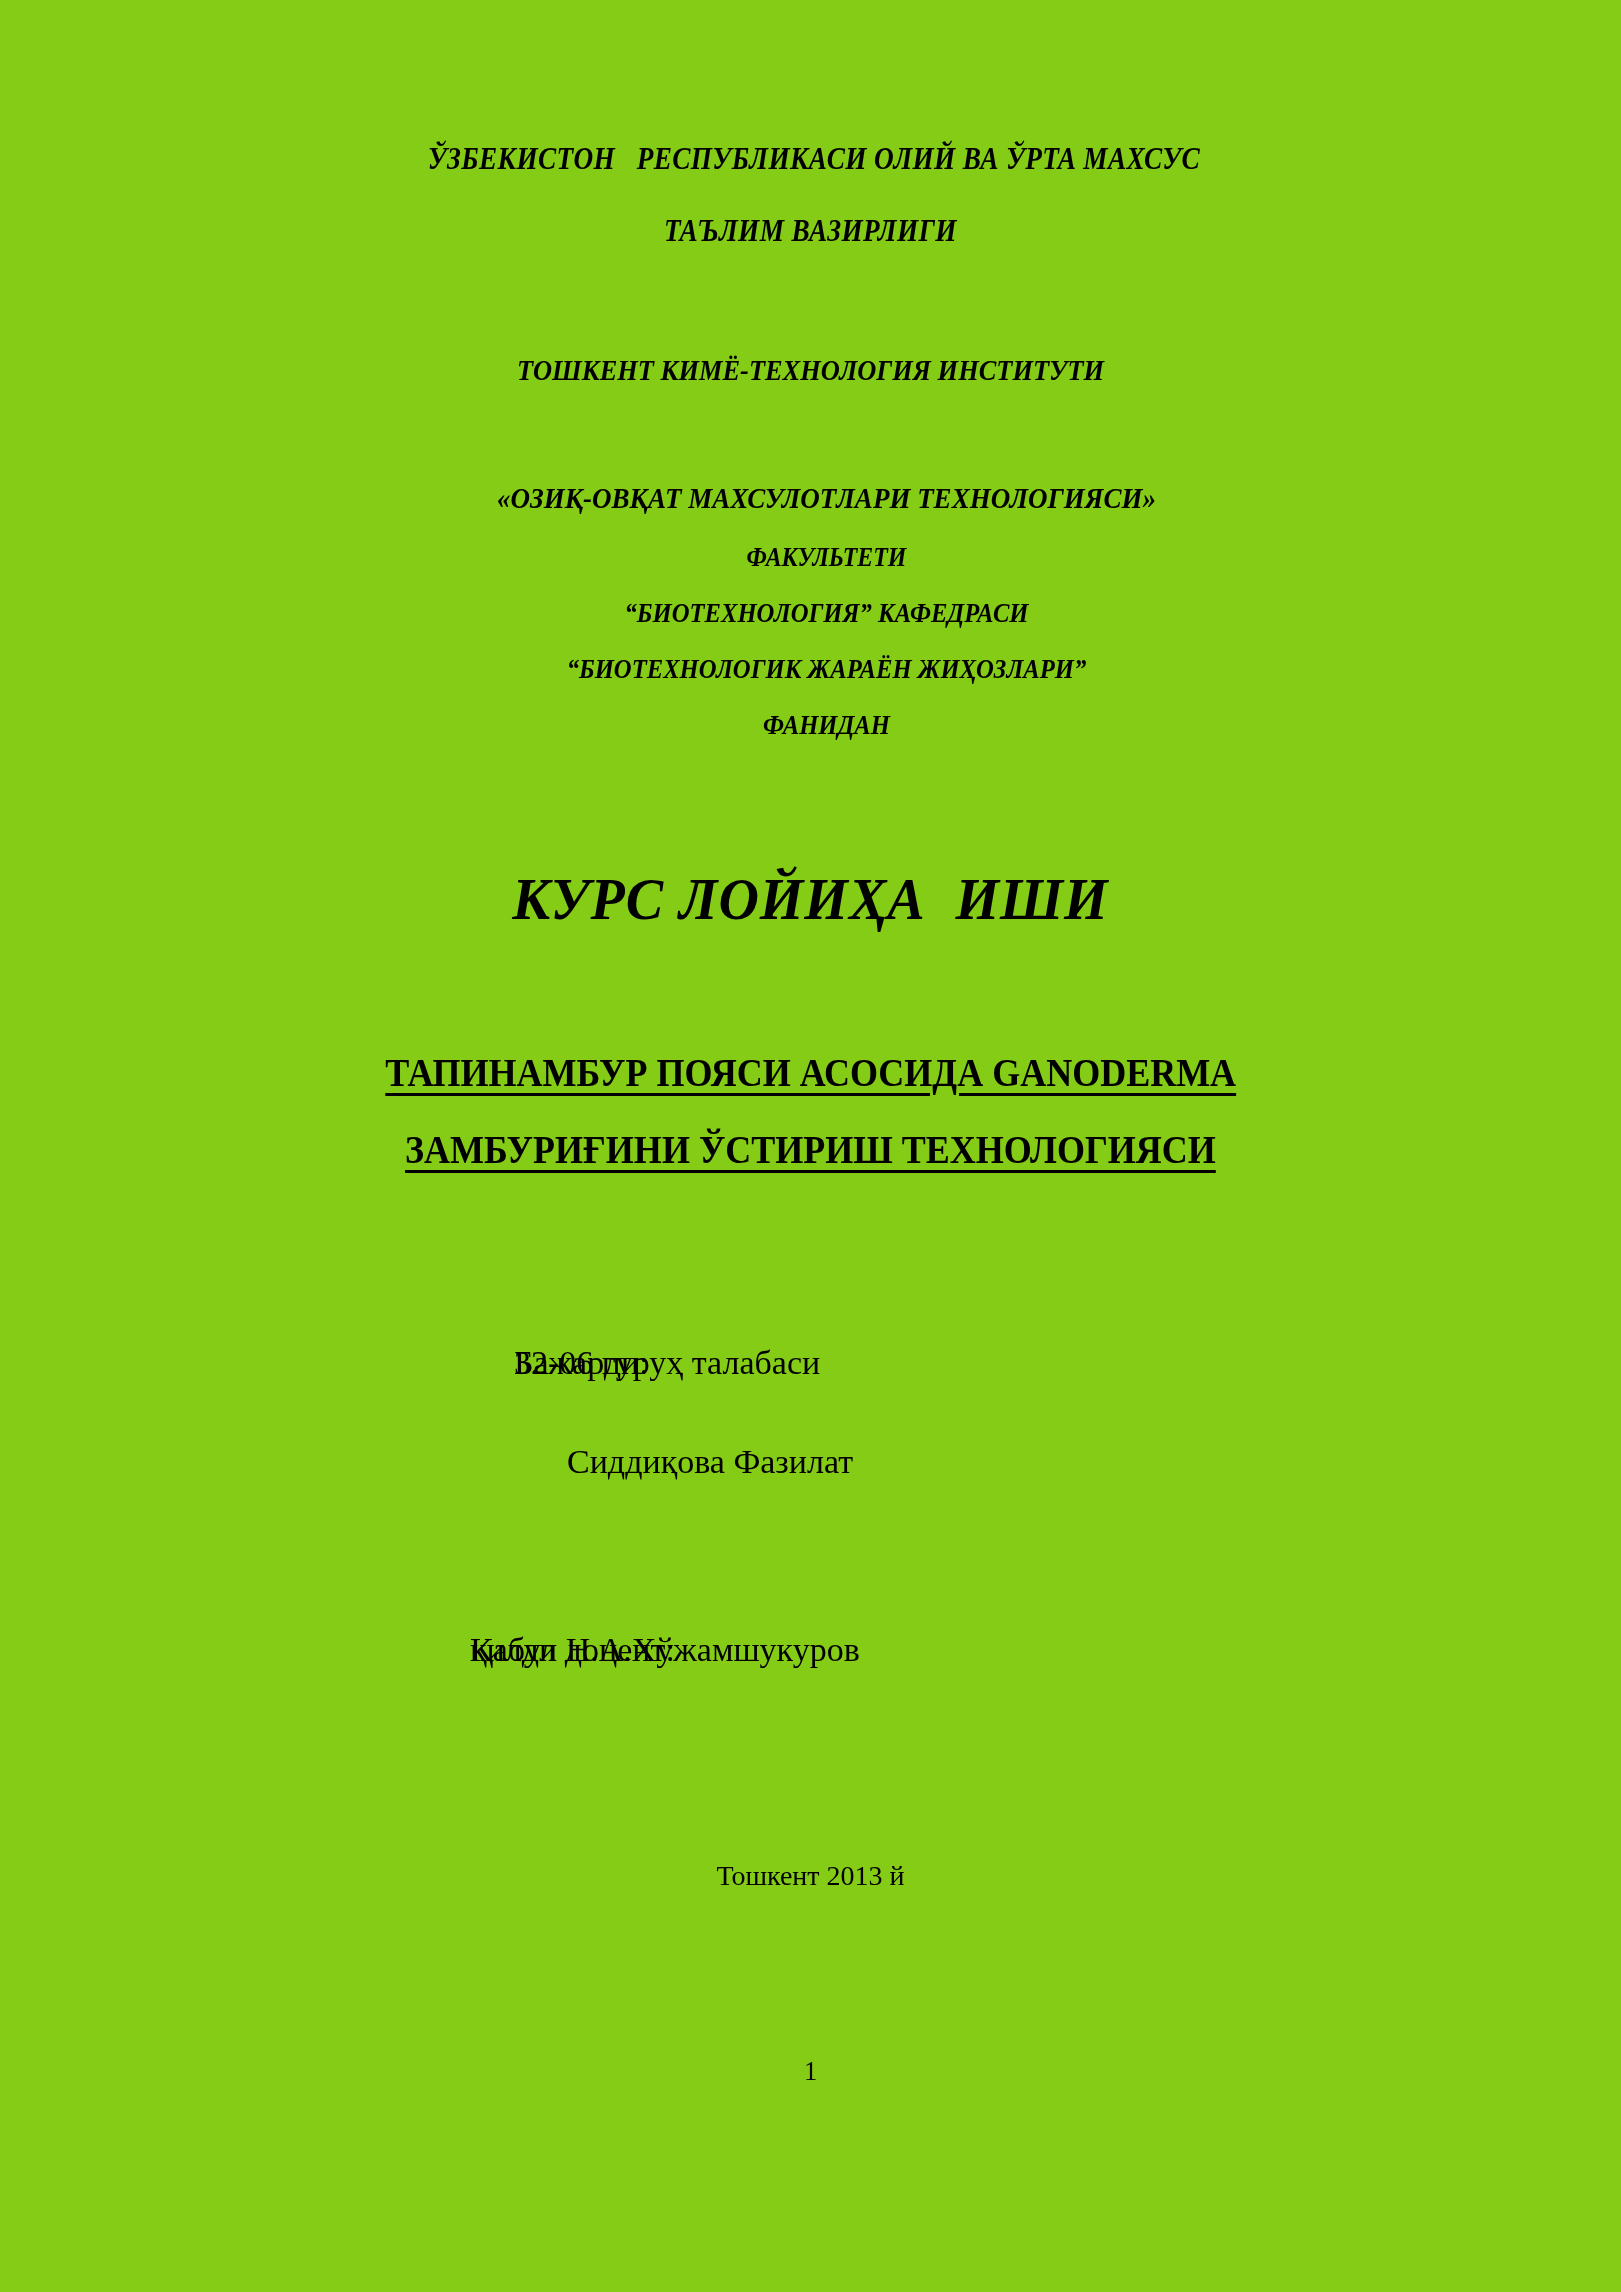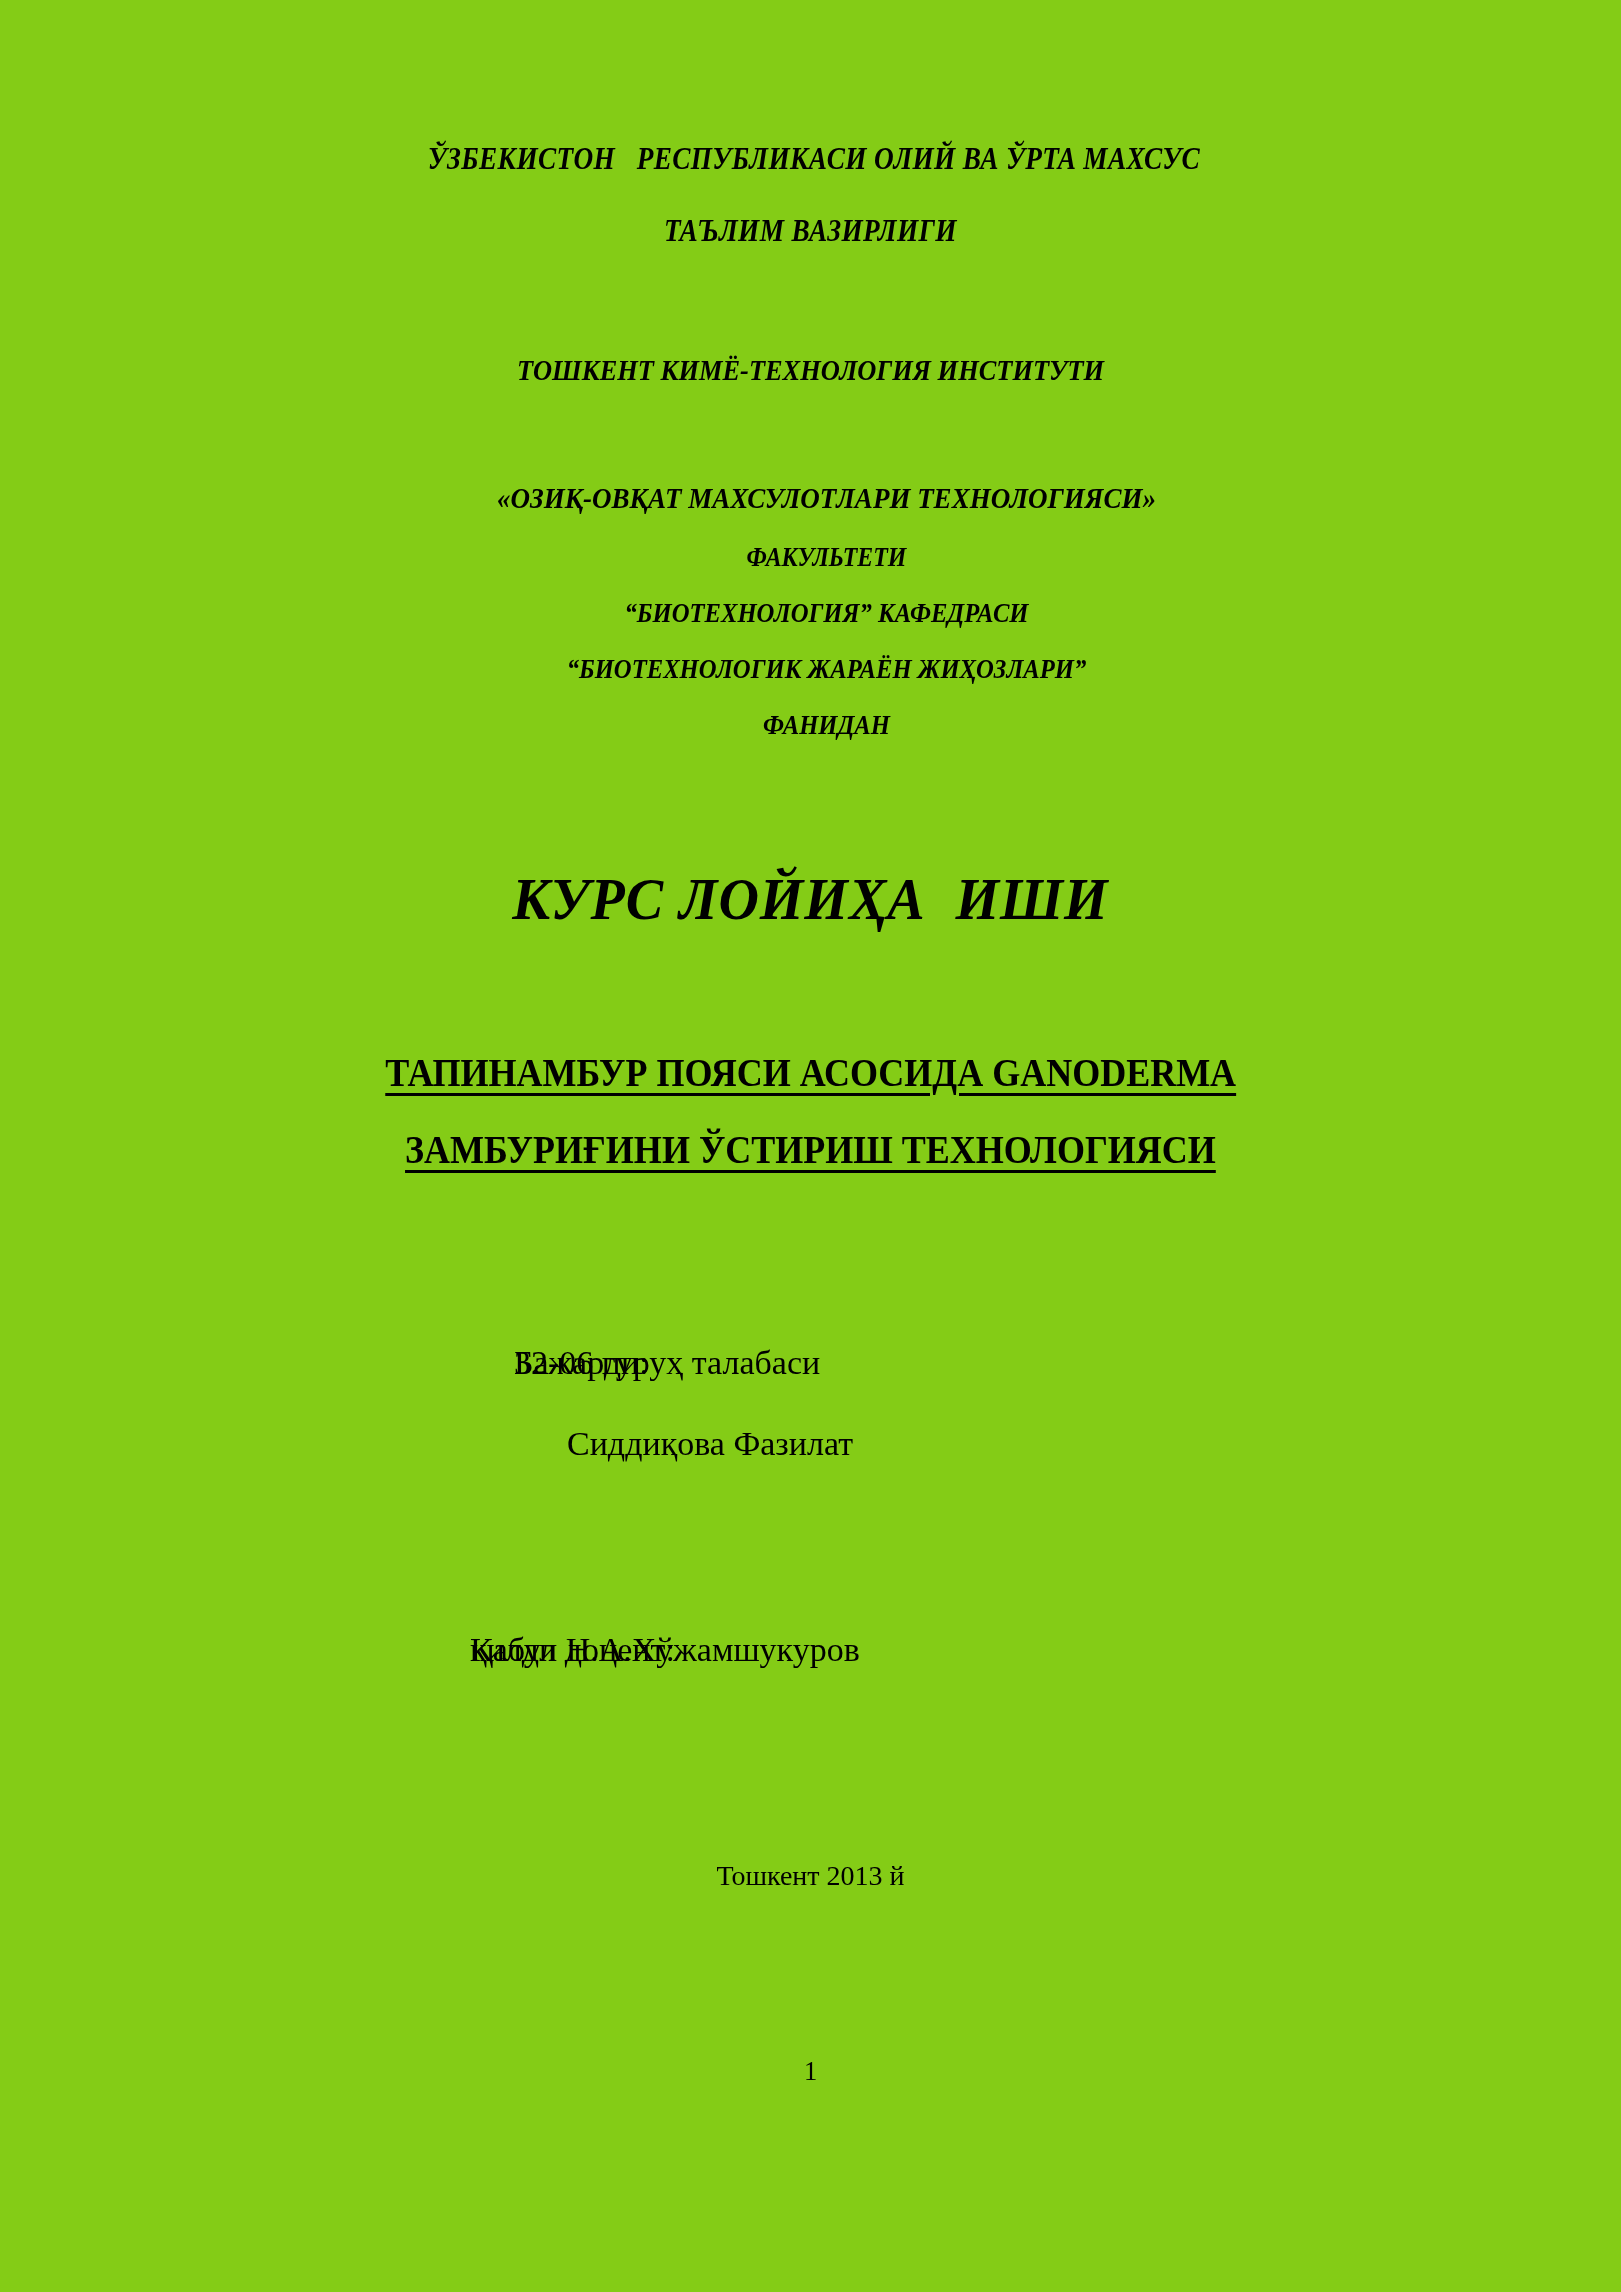--- a/index.html
+++ b/index.html
@@ -129,21 +129,21 @@
   }
   .sig-label {
     width: 357px;
     text-align: left;
     padding-left: 514px;
     box-sizing: border-box;
   }
   .sig-value {
     text-align: left;
   }
-  .sig-row.second { margin-top: 47px; }
+  .sig-row.second { margin-top: 65px; }
   .sig-row.second .sig-label { visibility: hidden; }
   .sig-row.second .sig-value { padding-left: 53px; }
 
   .accept-block {
     position: absolute;
     left: 0;
     top: 1633px;
     width: 100%;
   }
   .accept-row {

